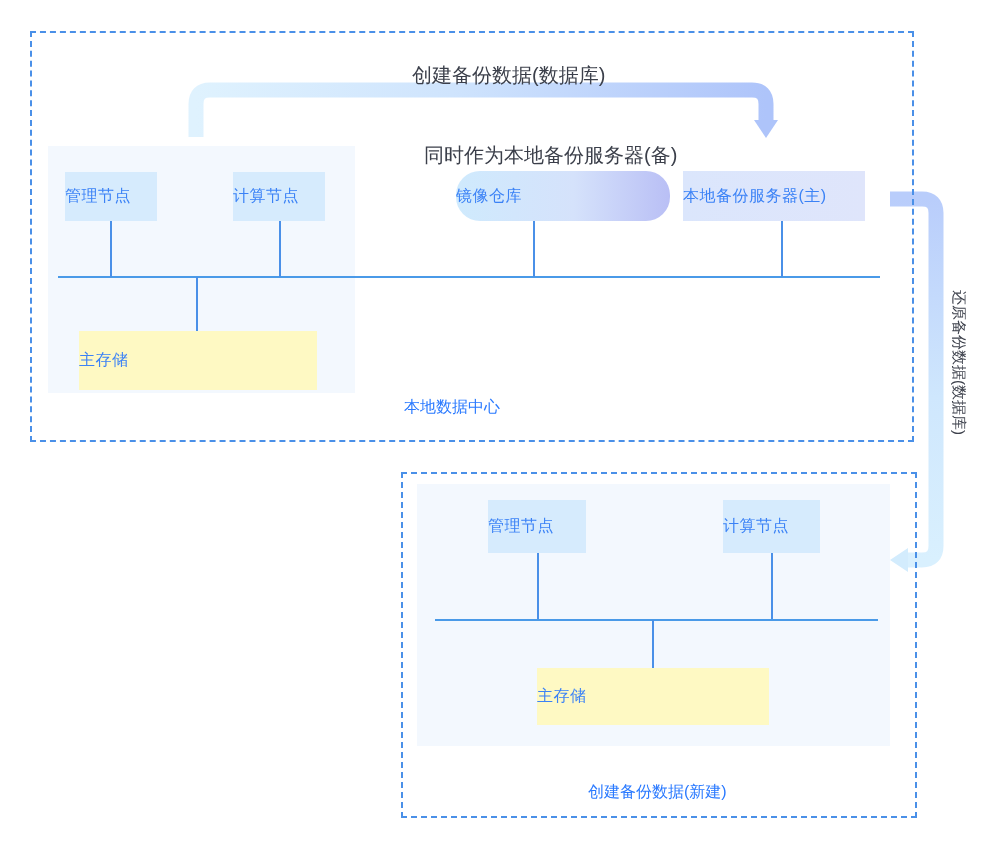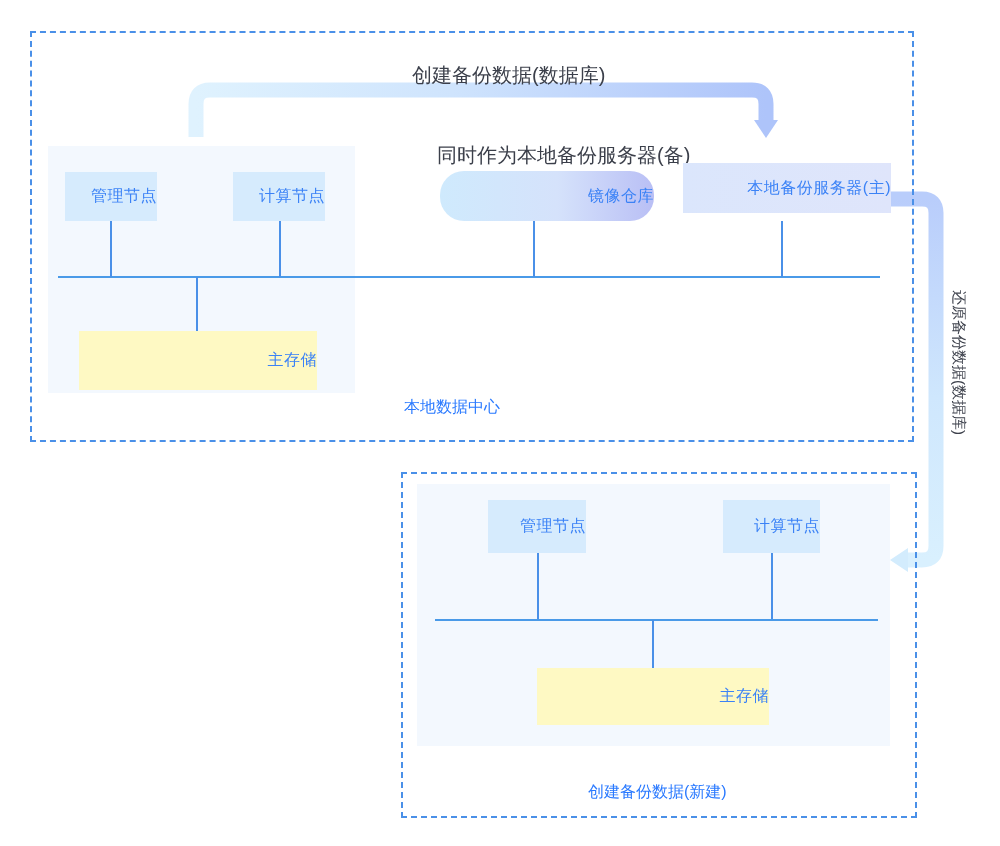--- a/index.html
+++ b/index.html
@@ -31,21 +31,21 @@
 
   
   .panel {
     background: #f3f8fe;
   }
 
   
   .node {
     display: flex;
     align-items: center;
-    justify-content: flex-end;
+    justify-content: flex-start;
     font-size: 16px;
     color: #3b82f6;
     letter-spacing: 0.5px;
     white-space: nowrap;
   }
   .node.plain     { background: #d6ebfd; }
   .node.mirror    { background: linear-gradient(90deg, #cfeafd 0%, #d5e2fb 55%, #b9bff5 100%); }
   .node.backupsrv { background: linear-gradient(90deg, #dbe6fc 0%, #dfe5fb 100%); }
   .node.storage   { background: #fef9c3; }
 
@@ -98,21 +98,21 @@
         <stop offset="55%" stop-color="#cfe7fd"></stop>
         <stop offset="100%" stop-color="#d9f0fe"></stop>
       </linearGradient>
     </defs>
     <path d="M 4 13 L 36 13 Q 50 13 50 27 L 50 360 Q 50 374 36 374 L 20 374" fill="none" stroke="url(#pipeRight)" stroke-width="15" stroke-linecap="butt"></path>
     <path d="M 4 374 L 22 362 L 22 386 Z" fill="#d3ecfd"></path>
   </svg>
 
   <div class="abs annot" style="left:412px; top:62px;">创建备份数据(数据库)</div>
 
-  <div class="abs annot" style="left:437px; top:142px;">同时作为本地备份服务器(备)</div>
+  <div class="abs annot" style="left:424px; top:142px;">同时作为本地备份服务器(备)</div>
 
   <div class="abs vert-annot" style="left:968px; top:290px;">还原备份数据(数据库)</div>
 
   <div class="abs region" style="left:30px; top:31px; width:884px; height:411px;"></div>
 
   <div class="abs panel" style="left:48px; top:146px; width:307px; height:247px;"></div>
 
   <div class="abs hline" style="left:58px; top:276px; width:822px;"></div>
 
   <div class="abs vline" style="left:110px; top:221px; height:56px;"></div>
@@ -123,25 +123,25 @@
   <div class="abs vline" style="left:196px; top:277px; height:55px;"></div>
 
   <div class="abs node plain" style="left:65px; top:172px; width:92px; height:49px;">
     <span>管理节点</span>
   </div>
 
   <div class="abs node plain" style="left:233px; top:172px; width:92px; height:49px;">
     <span>计算节点</span>
   </div>
 
-  <div class="abs node mirror" style="left:440px; top:171px; width:214px; height:50px;border-radius:24px;">
+  <div class="abs node mirror" style="left:456px; top:171px; width:214px; height:50px;border-radius:24px;">
     <span>镜像仓库</span>
   </div>
 
-  <div class="abs node backupsrv" style="left:683px; top:163px; width:208px; height:50px;">
+  <div class="abs node backupsrv" style="left:683px; top:171px; width:182px; height:50px;">
     <span>本地备份服务器(主)</span>
   </div>
 
   <div class="abs node storage" style="left:79px; top:331px; width:238px; height:59px;">
     <span>主存储</span>
   </div>
 
   <div class="abs caption bold" style="left:404px; top:397px;">本地数据中心</div>
 
   <div class="abs region" style="left:401px; top:472px; width:516px; height:346px;"></div>

